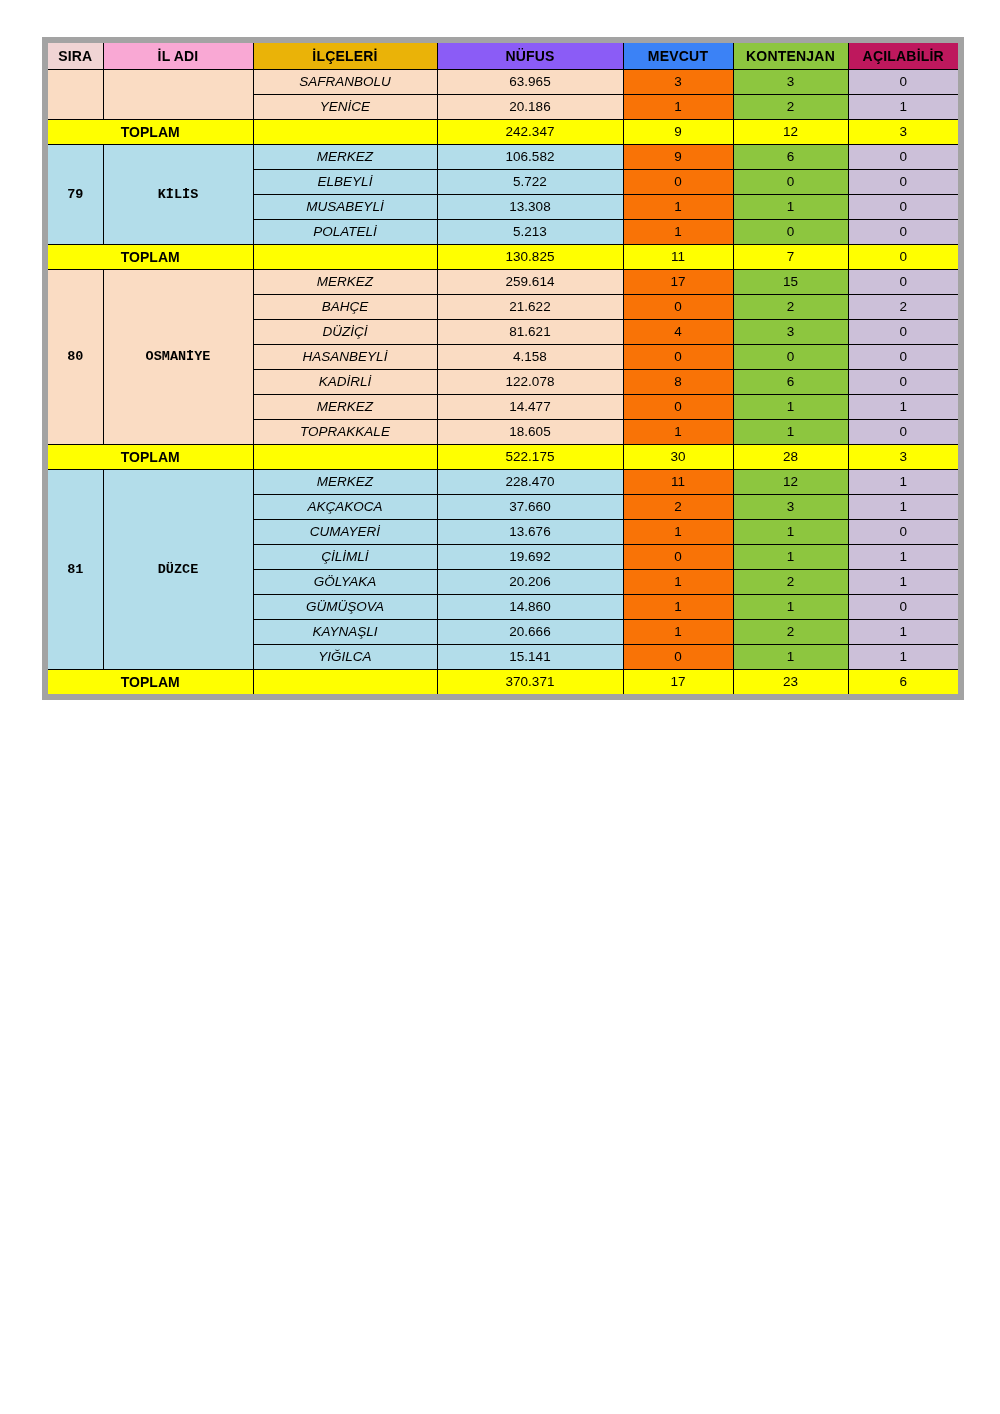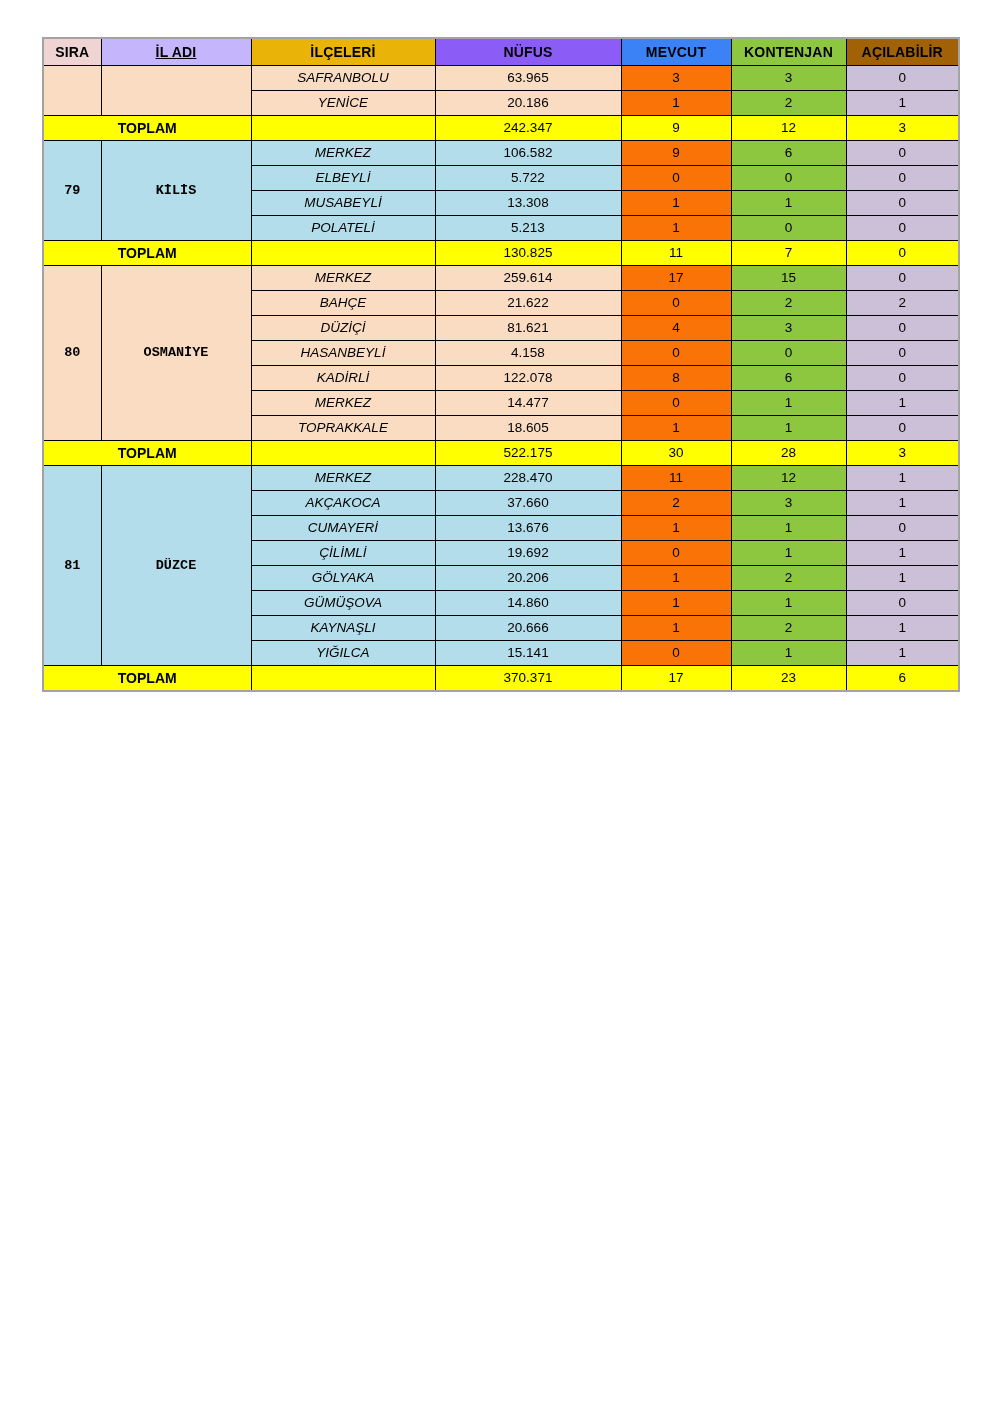--- a/index.html
+++ b/index.html
@@ -19,21 +19,21 @@
     position: absolute;
     left: 42px;
     top: 37px;
     width: 916px;
   }
 
   table.grid {
     border-collapse: collapse;
     table-layout: fixed;
     width: 916px;
-    border: 2px solid #a3a3a3;
+    border: 6px solid #a3a3a3;
   }
 
   table.grid td {
     border: 1.5px solid #000000;
     height: 24px;
     padding: 0 4px;
     font-size: 13.5px;
     line-height: 1;
     text-align: center;
     vertical-align: middle;
@@ -51,26 +51,26 @@
   col.c-acilabilir{ width: 113px; }
 
   
   tr.header-row td {
     font-weight: bold;
     font-size: 14px;
     height: 26px;
     letter-spacing: .2px;
   }
   td.h-sira       { background: #f0d4d4; }
-  td.h-il         { background: #c4b5fd; text-decoration: underline; }
+  td.h-il         { background: #f9a8d4; }
   td.h-ilce       { background: #eab308; }
   td.h-nufus      { background: #8b5cf6; }
   td.h-mevcut     { background: #3b82f6; }
   td.h-kontenjan  { background: #8dc63f; }
-  td.h-acilabilir { background: #a16207; }
+  td.h-acilabilir { background: #be185d; }
 
   
   tr.tone-peach td.t-name,
   tr.tone-peach td.t-ilce,
   tr.tone-peach td.t-nufus,
   td.grp.tone-peach { background: #fadcc3; }
 
   tr.tone-blue td.t-name,
   tr.tone-blue td.t-ilce,
   tr.tone-blue td.t-nufus,

